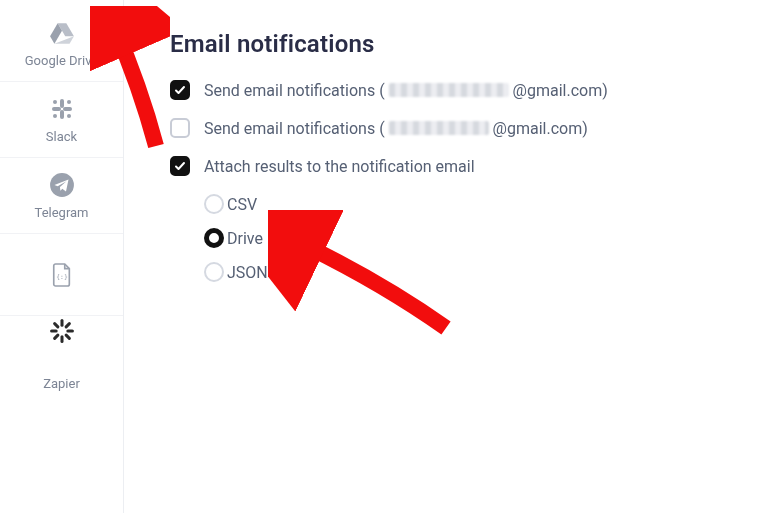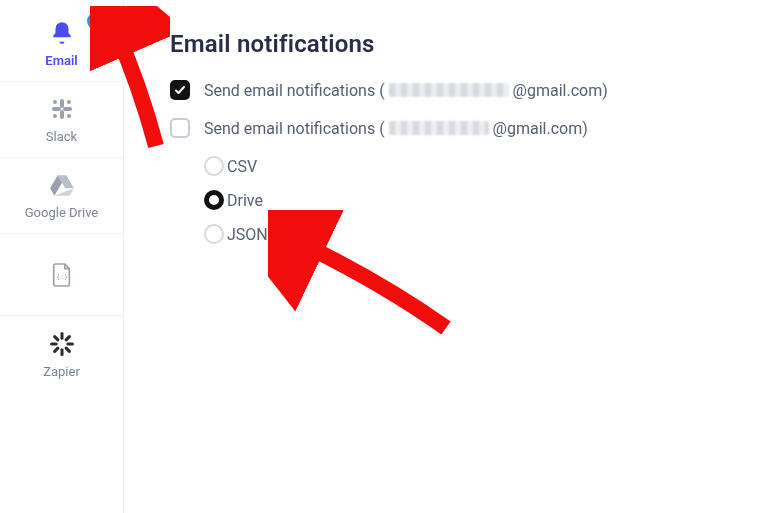--- a/index.html
+++ b/index.html
@@ -2,21 +2,21 @@
 <html><head>
 <meta charset="utf-8">
 <style>
   * { box-sizing: border-box; margin: 0; padding: 0; }
   html, body { width: 760px; height: 513px; font-family: -apple-system, BlinkMacSystemFont, "Segoe UI", Roboto, Arial, sans-serif; background: #fff; overflow: hidden; }
   .app { display: flex; width: 100%; height: 100%; position: relative; }
 
   
   .sidebar { width: 124px; height: 100%; border-right: 1px solid #eceef2; background: #fff; padding-top: 6px; }
   .sb-item { width: 100%; height: 76px; display: flex; flex-direction: column; align-items: center; justify-content: center; gap: 6px; border-bottom: 1px solid #f1f2f5; position: relative; cursor: pointer; }
-  .sb-item:last-child { border-bottom: none; }
+  .sb-item:last-child { border-bottom: none; justify-content: space-between; }
   .sb-item .sb-label { font-size: 13px; color: #7d8595; line-height: 1.15; text-align: center; }
   .sb-item.active .sb-label { color: #4a4de7; font-weight: 600; }
   .sb-badge { position: absolute; top: 6px; right: 18px; width: 18px; height: 18px; border-radius: 50%; background: #1e9bf0; display: flex; align-items: center; justify-content: center; }
   .sb-badge svg { display: block; }
 
   .ic { width: 30px; height: 30px; display: flex; align-items: center; justify-content: center; }
 
   
   .main { flex: 1; padding: 30px 5px 20px 46px; position: relative; }
   .title { font-size: 24px; font-weight: 600; color: #2a2d47; letter-spacing: .2px; margin-bottom: 22px; }
@@ -36,61 +36,57 @@
   
   .arrow { position: absolute; pointer-events: none; }
 </style>
 </head>
 <body>
 
 <div class="app">
 
   <div class="sidebar">
 
-    <div class="sb-item active">
+
+    <div class="sb-item">
       <span class="ic">
-        <svg width="26" height="26" viewBox="0 0 24 24" fill="#4a4de7">
-            <path d="M12 2a6 6 0 0 0-6 6v3.2c0 .6-.24 1.17-.66 1.6L4 14.2V16h16v-1.8l-1.34-1.4a2.26 2.26 0 0 1-.66-1.6V8a6 6 0 0 0-6-6Zm0 20a2.5 2.5 0 0 0 2.45-2h-4.9A2.5 2.5 0 0 0 12 22Z"></path>
+        <svg width="26" height="24" viewBox="0 0 48 44">
+            <polygon fill="#b9bec8" points="16,4 32,4 46,28 30,28"></polygon>
+            <polygon fill="#9aa1ad" points="2,28 16,4 24,18 10,42"></polygon>
+            <polygon fill="#cfd3da" points="10,42 46,28 38,42"></polygon>
           </svg>
       </span>
-      <span class="sb-label">Email</span>
-      <span class="sb-badge">
-        <svg width="10" height="10" viewBox="0 0 24 24" fill="none" stroke="#fff" stroke-width="4" stroke-linecap="round" stroke-linejoin="round">
-            <polyline points="4 13 9 18 20 6"></polyline>
-          </svg>
-      </span>
+      <span class="sb-label">Google Drive</span>
     </div>
 
     <div class="sb-item">
       <span class="ic">
         <svg width="24" height="24" viewBox="0 0 24 24" fill="#9aa1ad">
             <rect x="10" y="2" width="4" height="9" rx="2"></rect>
             <rect x="10" y="13" width="4" height="9" rx="2"></rect>
             <rect x="2" y="10" width="9" height="4" rx="2"></rect>
             <rect x="13" y="10" width="9" height="4" rx="2"></rect>
             <circle cx="5" cy="5" r="2"></circle>
             <circle cx="19" cy="5" r="2"></circle>
             <circle cx="5" cy="19" r="2"></circle>
             <circle cx="19" cy="19" r="2"></circle>
           </svg>
       </span>
       <span class="sb-label">Slack</span>
     </div>
 
     <div class="sb-item">
       <span class="ic">
-        <svg width="26" height="24" viewBox="0 0 48 44">
-            <polygon fill="#b9bec8" points="16,4 32,4 46,28 30,28"></polygon>
-            <polygon fill="#9aa1ad" points="2,28 16,4 24,18 10,42"></polygon>
-            <polygon fill="#cfd3da" points="10,42 46,28 38,42"></polygon>
+        <svg width="26" height="26" viewBox="0 0 24 24">
+            <circle cx="12" cy="12" r="11" fill="#9aa1ad"></circle>
+            <path fill="#fff" d="m5 12 13-5-2.3 11-3.4-2.6-1.8 1.9-.4-3.4 6-5.3-8.1 4.6Z"></path>
           </svg>
       </span>
-      <span class="sb-label">Google Drive</span>
+      <span class="sb-label">Telegram</span>
     </div>
-
 
     <div class="sb-item" style="height:82px">
       <span class="ic">
         <svg width="22" height="26" viewBox="0 0 24 28" fill="none" stroke="#9aa1ad" stroke-width="1.8">
             <path d="M5 2h10l5 5v17a2 2 0 0 1-2 2H5a2 2 0 0 1-2-2V4a2 2 0 0 1 2-2Z"></path>
             <path d="M15 2v5h5"></path>
             <text x="12" y="18" font-size="7" fill="#9aa1ad" stroke="none" text-anchor="middle" font-family="monospace">{:}</text>
           </svg>
       </span>
     </div>
@@ -137,20 +133,28 @@
       <span class="chk">
         
       </span>
       <span class="txt">
         <span>Send email notifications (</span>
         <span class="email-mask" style="width:100px"></span>
         <span>@gmail.com)</span>
       </span>
     </div>
 
+    <div class="row">
+      <span class="chk checked">
+        <svg width="12" height="12" viewBox="0 0 24 24" fill="none" stroke="#fff" stroke-width="4" stroke-linecap="round" stroke-linejoin="round">
+            <polyline points="4 13 9 18 20 6"></polyline>
+          </svg>
+      </span>
+      <span>Attach results to the notification email</span>
+    </div>
 
     <div class="formats">
       <div class="format-row">
         <span class="radio"></span>
         <span>CSV</span>
       </div>
       <div class="format-row">
         <span class="radio selected"></span>
         <span>Drive</span>
       </div>

